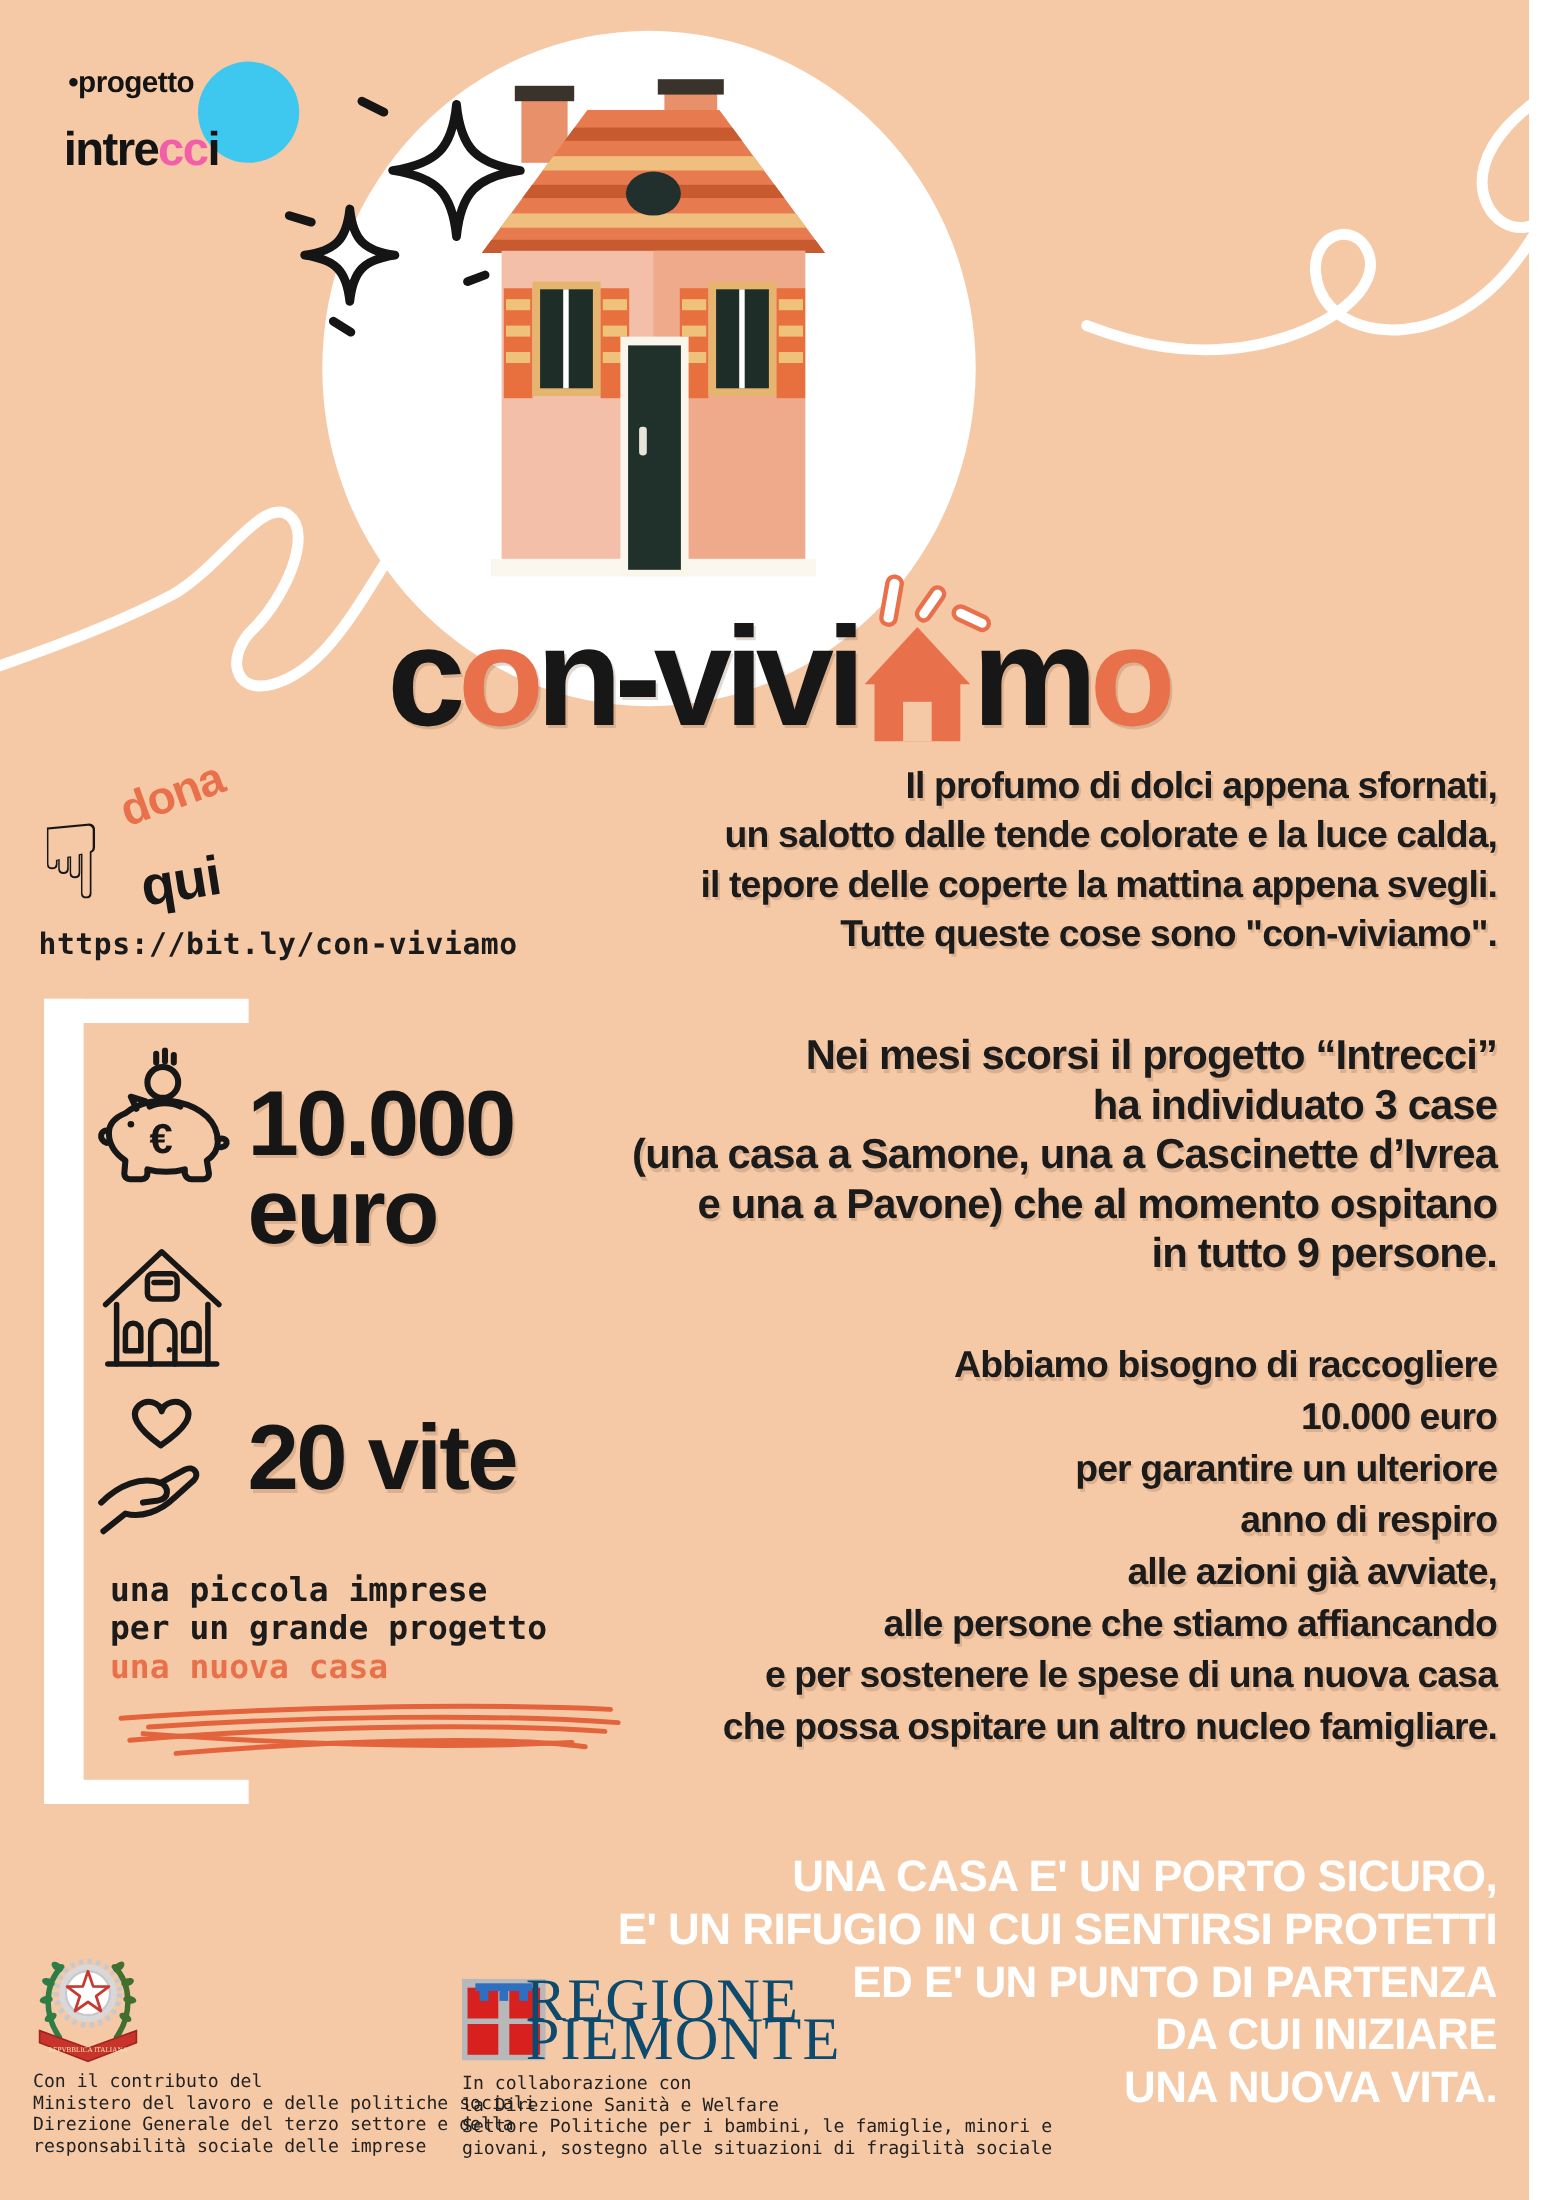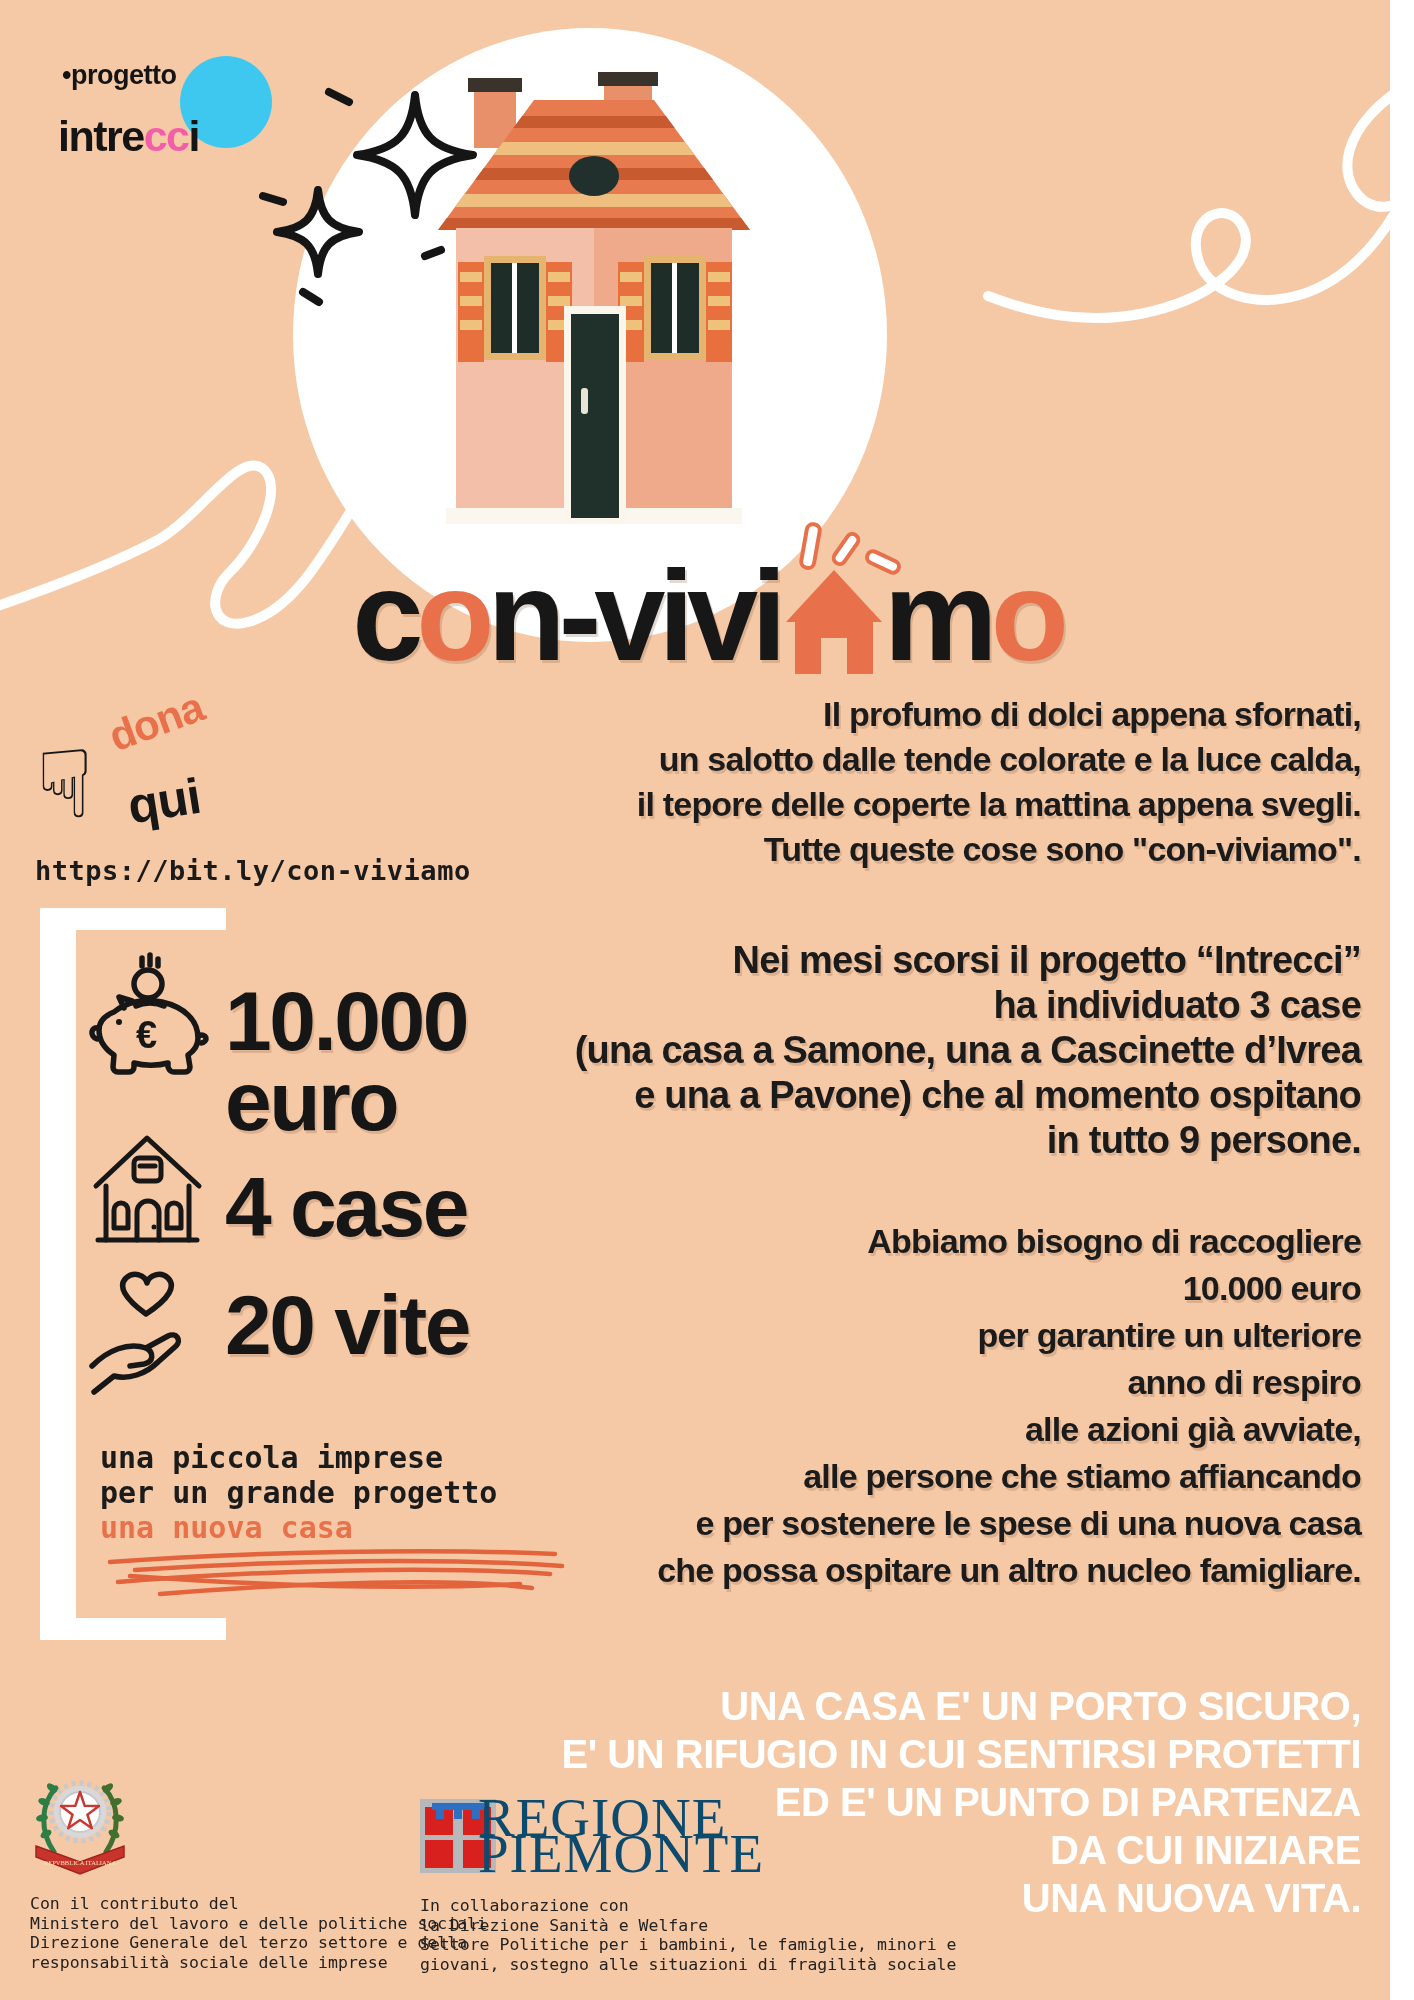--- a/index.html
+++ b/index.html
@@ -4,21 +4,21 @@
 <style>
   html,body{margin:0;padding:0;}
   #poster{
     position:relative;
     width:1390px;height:2000px;
     background:#F6C9A6;
     overflow:hidden;
     font-family:"Liberation Sans",sans-serif;
   }
   .abs{position:absolute;}
-  .mono{font-family:"DejaVu Sans Mono",monospace;margin-top:12px;}
+  .mono{font-family:"DejaVu Sans Mono",monospace;}
 
   
   .logo{left:58px;top:56px;width:260px;height:110px;}
   .logo-circle{left:122px;top:0px;width:92px;height:92px;border-radius:50%;background:#3EC8F0;}
   .logo-line1{left:4px;top:4px;font-size:27px;font-weight:800;color:#141414;letter-spacing:-.5px;}
   .logo-line2{left:0px;top:28px;font-size:43px;font-weight:800;color:#141414;letter-spacing:-1.5px;margin-top:28px;}
   .logo-pink{color:#F25FA8;}
 
   
   .hero-circle{left:293px;top:28px;width:594px;height:614px;border-radius:50%;background:#ffffff;}
@@ -197,21 +197,20 @@
       <path d="M16,58 L16,112 M99,58 L99,112"></path>
       <path d="M8,112 L107,112"></path>
       <rect x="44" y="30" width="27" height="23" rx="5"></rect>
       <line x1="50" y1="38" x2="65" y2="38"></line>
       <path d="M47,112 L47,84 A11,11 0 0 1 69,84 L69,112"></path>
       <path d="M24,100 L24,82 A7,7 0 0 1 38,82 L38,100 Z"></path>
       <path d="M77,100 L77,82 A7,7 0 0 1 91,82 L91,100 Z"></path>
     </g>
     <circle cx="64" cy="99" r="2.5" fill="#171717"></circle>
   </svg>
-  <div class="abs stat-text" style="top:1168px;">4 case</div>
 
   <svg class="abs" style="left:84px;top:1270px;" width="120" height="128" viewBox="0 0 120 128">
     <g fill="none" stroke="#171717" stroke-width="5.5" stroke-linecap="round" stroke-linejoin="round">
       <path d="M62,44 C40,28 34,16 42,8 C50,1 61,5 63,13 C65,5 77,1 84,8 C92,16 86,28 62,44 Z"></path>
       <path d="M8,96 C24,80 44,72 62,78 L84,66 C92,62 98,70 92,76 L74,92 C62,104 44,110 30,106 L10,122"></path>
       <path d="M62,78 C70,82 70,92 60,94 L46,96"></path>
     </g>
   </svg>
   <div class="abs stat-text" style="top:1286px;">20 vite</div>
 

